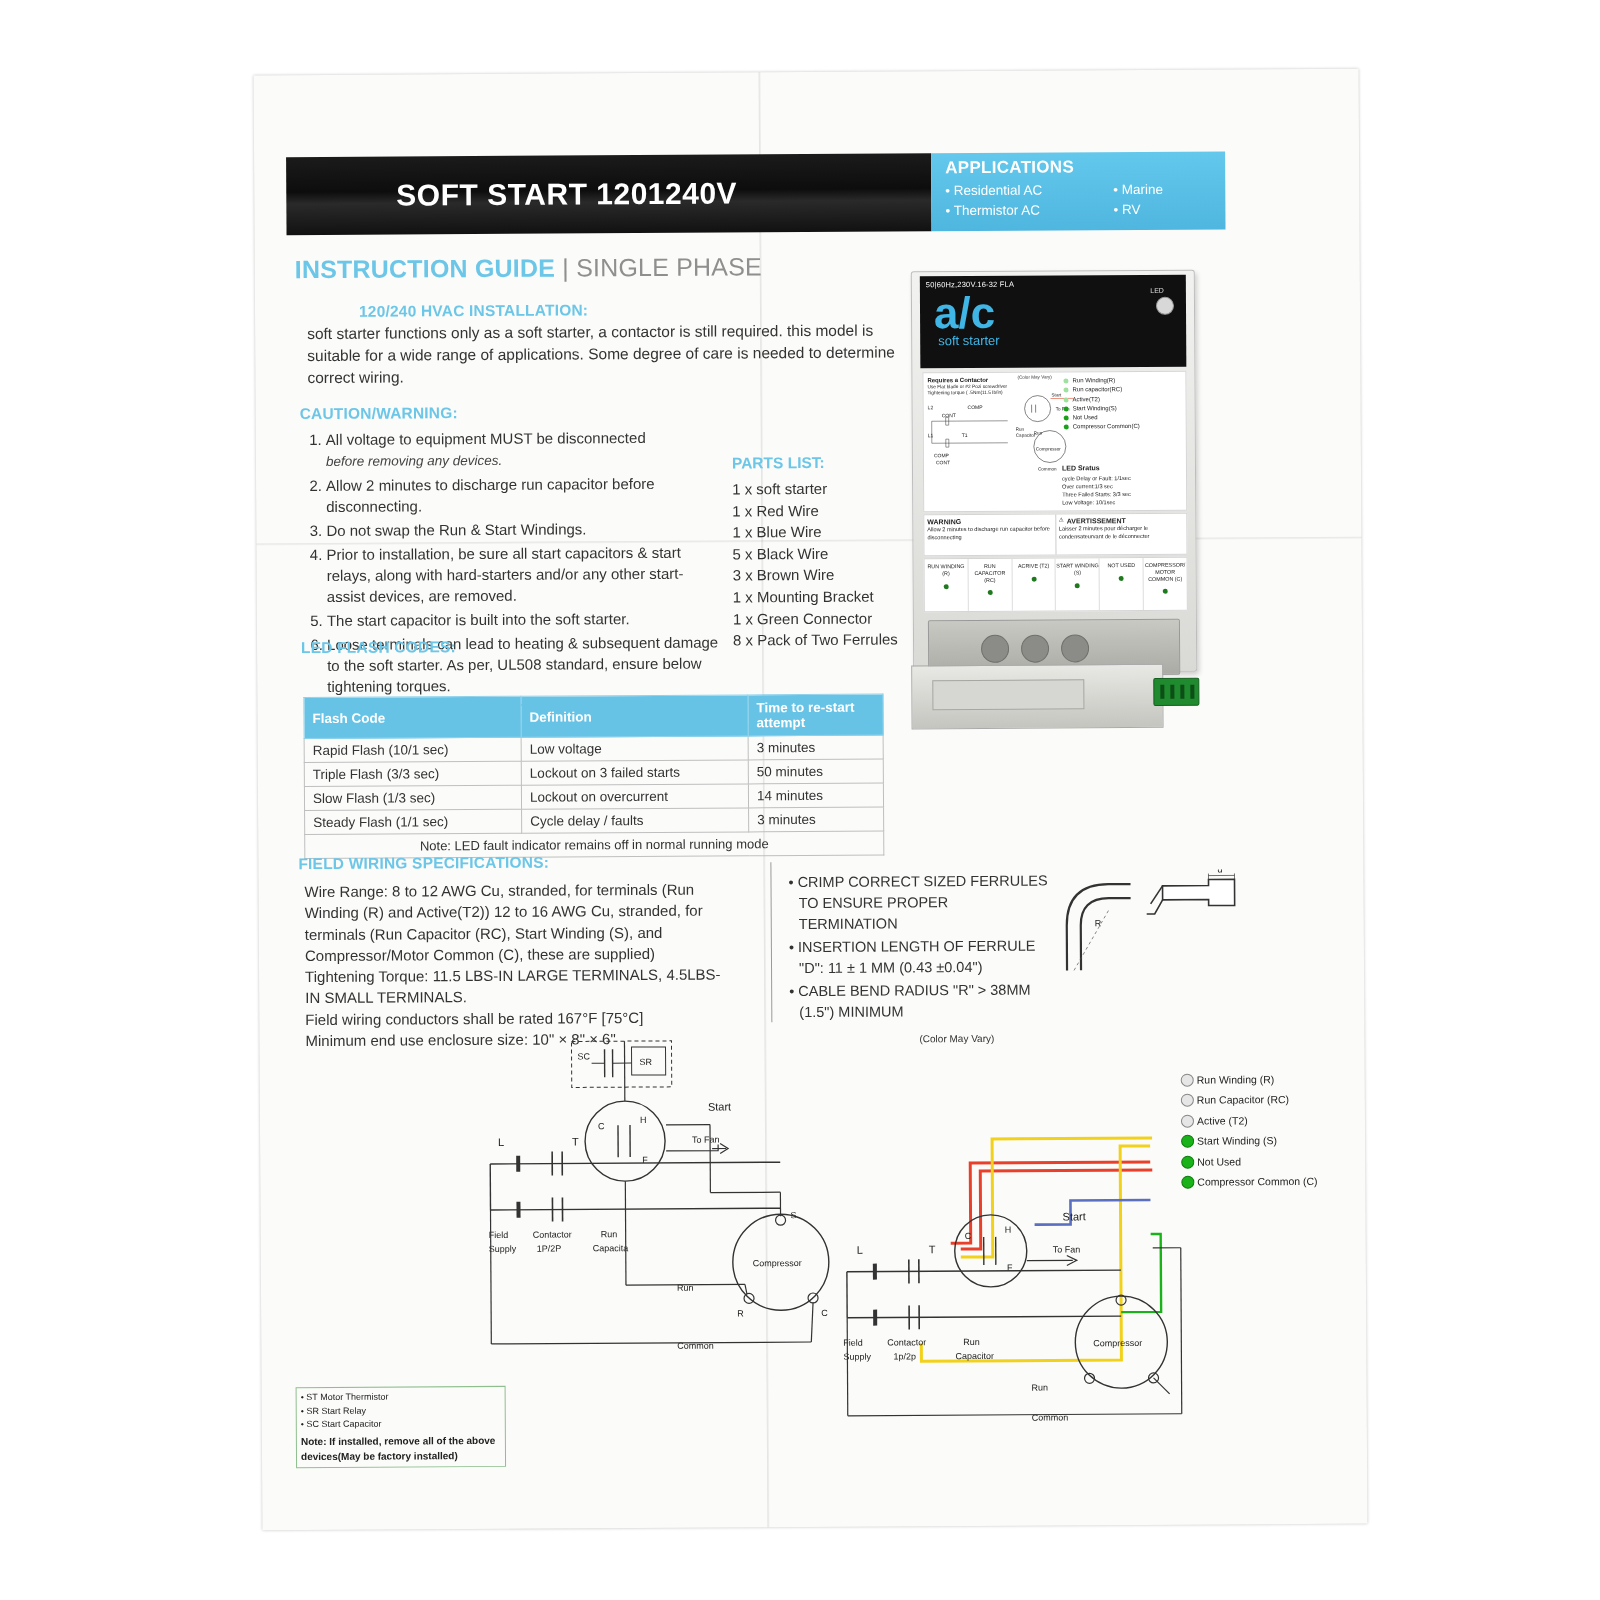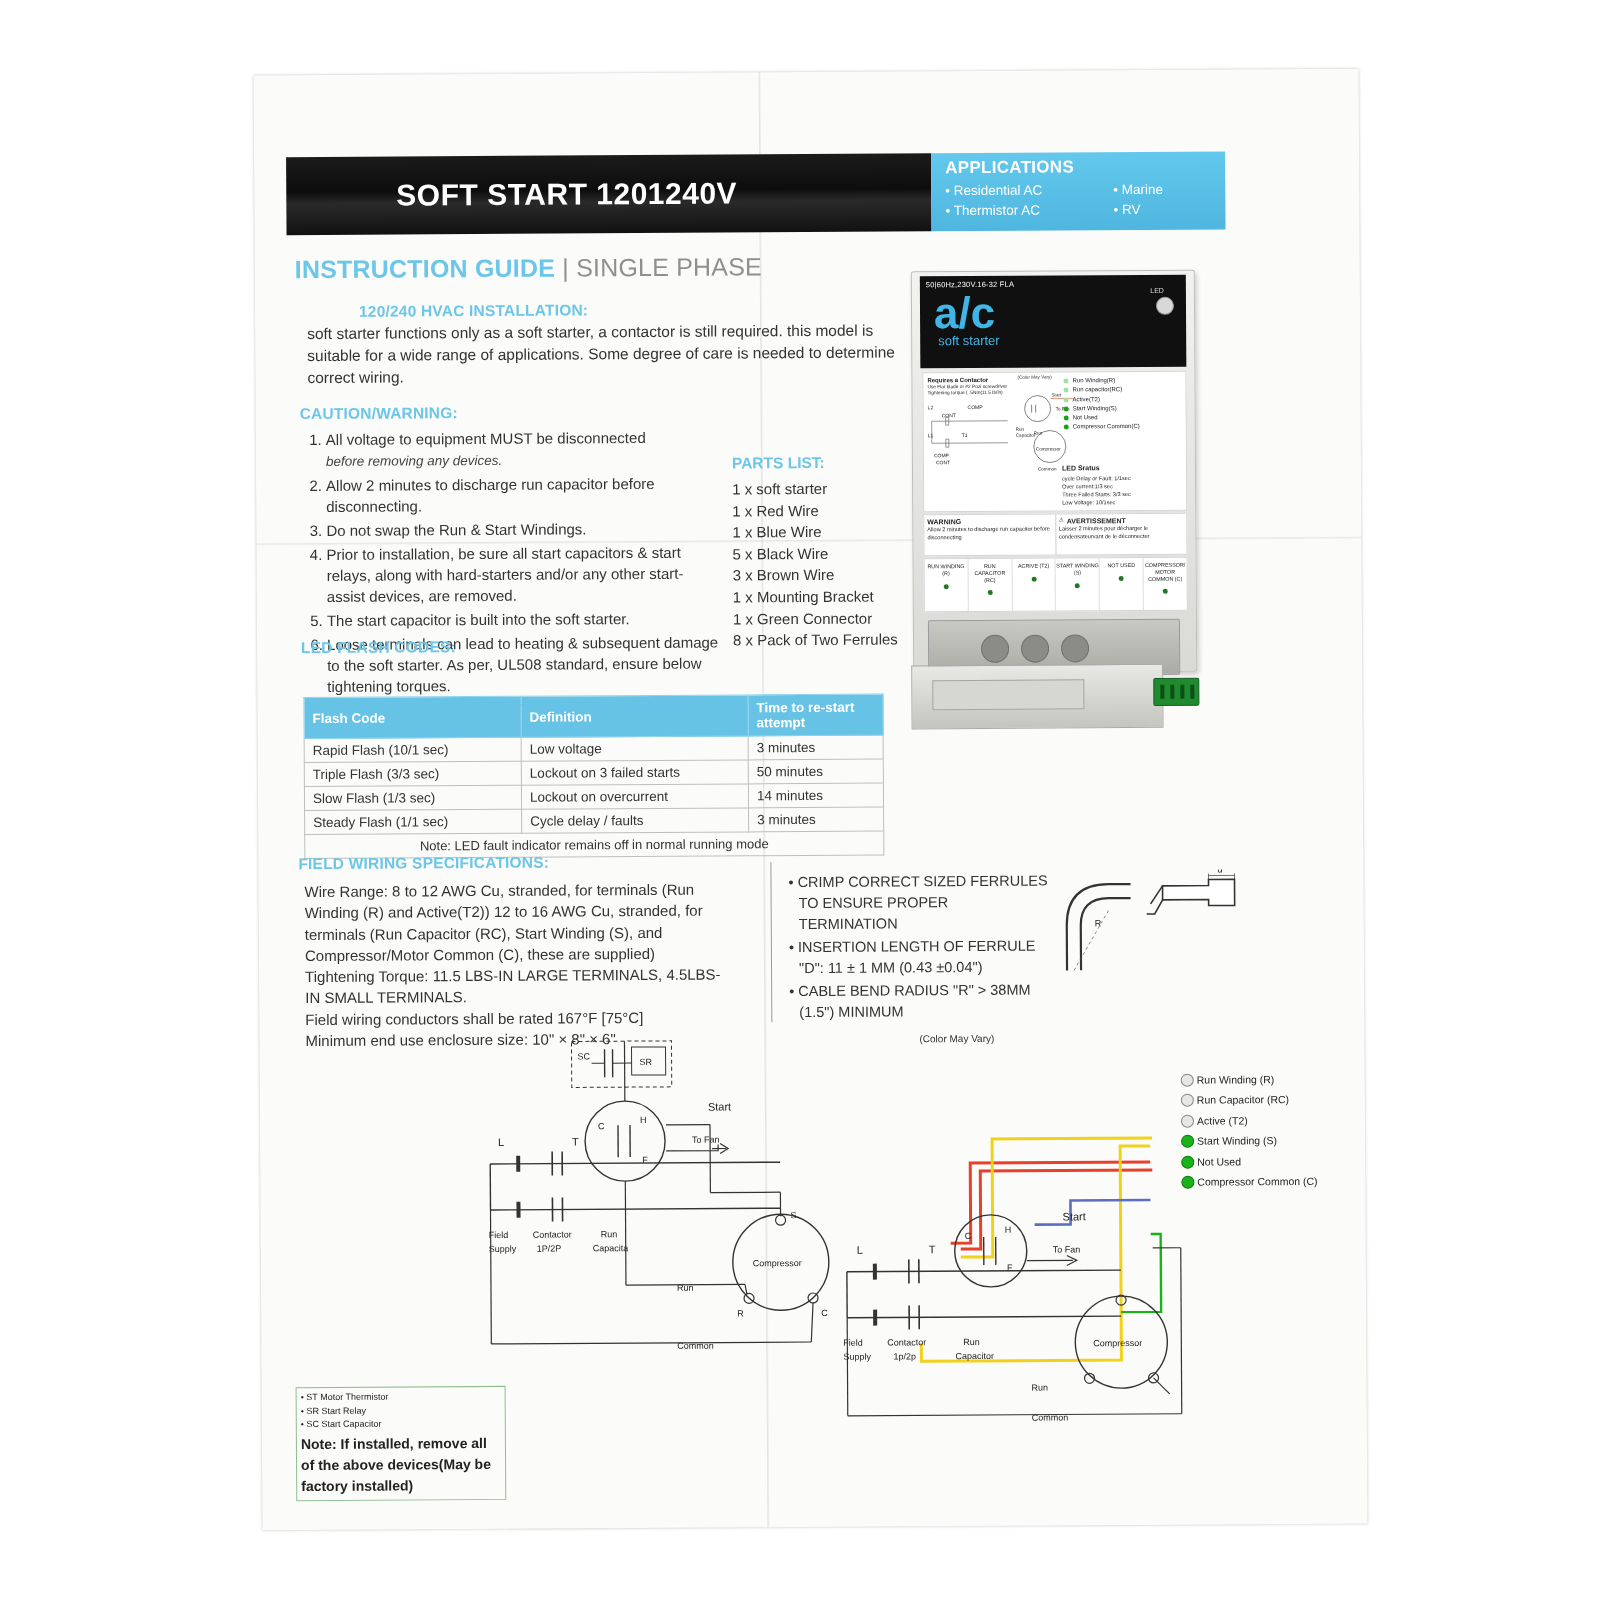--- a/index.html
+++ b/index.html
@@ -471,21 +471,21 @@
       <line x1="330" y1="310" x2="332" y2="270" stroke="#333" stroke-width="1.2"></line>
       <line x1="230" y1="92" x2="230" y2="160" stroke="#333" stroke-width="1.2"></line>
       <line x1="230" y1="160" x2="300" y2="160" stroke="#333" stroke-width="1.2"></line>
       <line x1="300" y1="160" x2="300" y2="184" stroke="#333" stroke-width="1.2"></line>
     </svg>
 
     <div class="legend">
       <div>• ST   Motor Thermistor</div>
       <div>• SR   Start Relay</div>
       <div>• SC   Start Capacitor</div>
-      <div style="font-weight:bold;font-size:14px;margin-top:2px">Note: If installed, remove all of the above devices(May be factory installed)</div>
+      <div style="font-weight:bold;font-size:10px;margin-top:2px">Note: If installed, remove all of the above devices(May be factory installed)</div>
     </div>
 
     <div class="cmv">(Color May Vary)</div>
 
     <svg width="520" height="400" style="position:absolute;left:540px;top:12px;">
 
       <path d="M130 200 L150 200 L150 120 L330 120" fill="none" stroke="#e8402a" stroke-width="3"></path>
       <path d="M140 206 L160 206 L160 128 L332 128" fill="none" stroke="#e8402a" stroke-width="3"></path>
       <path d="M140 214 L172 214 L172 96 L332 96" fill="none" stroke="#f2d11a" stroke-width="3"></path>
       <path d="M100 300 L100 318 L300 318 L300 104 L330 104" fill="none" stroke="#f2d11a" stroke-width="3"></path>

